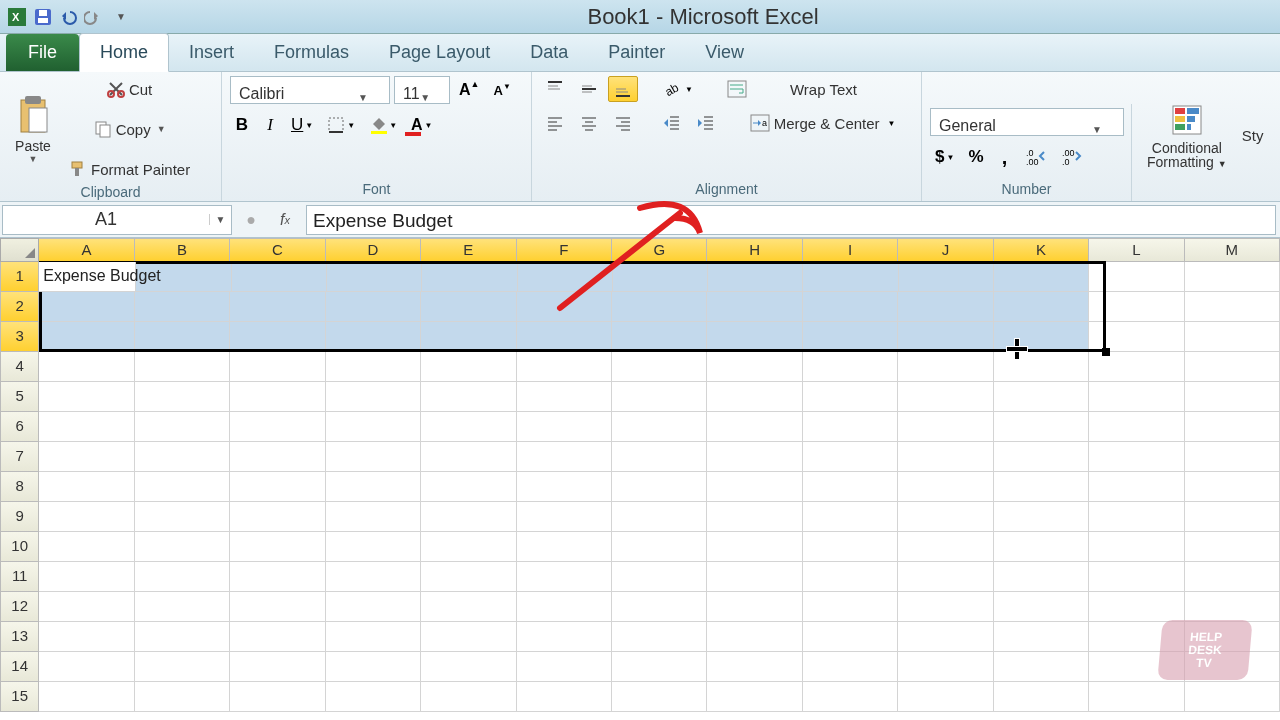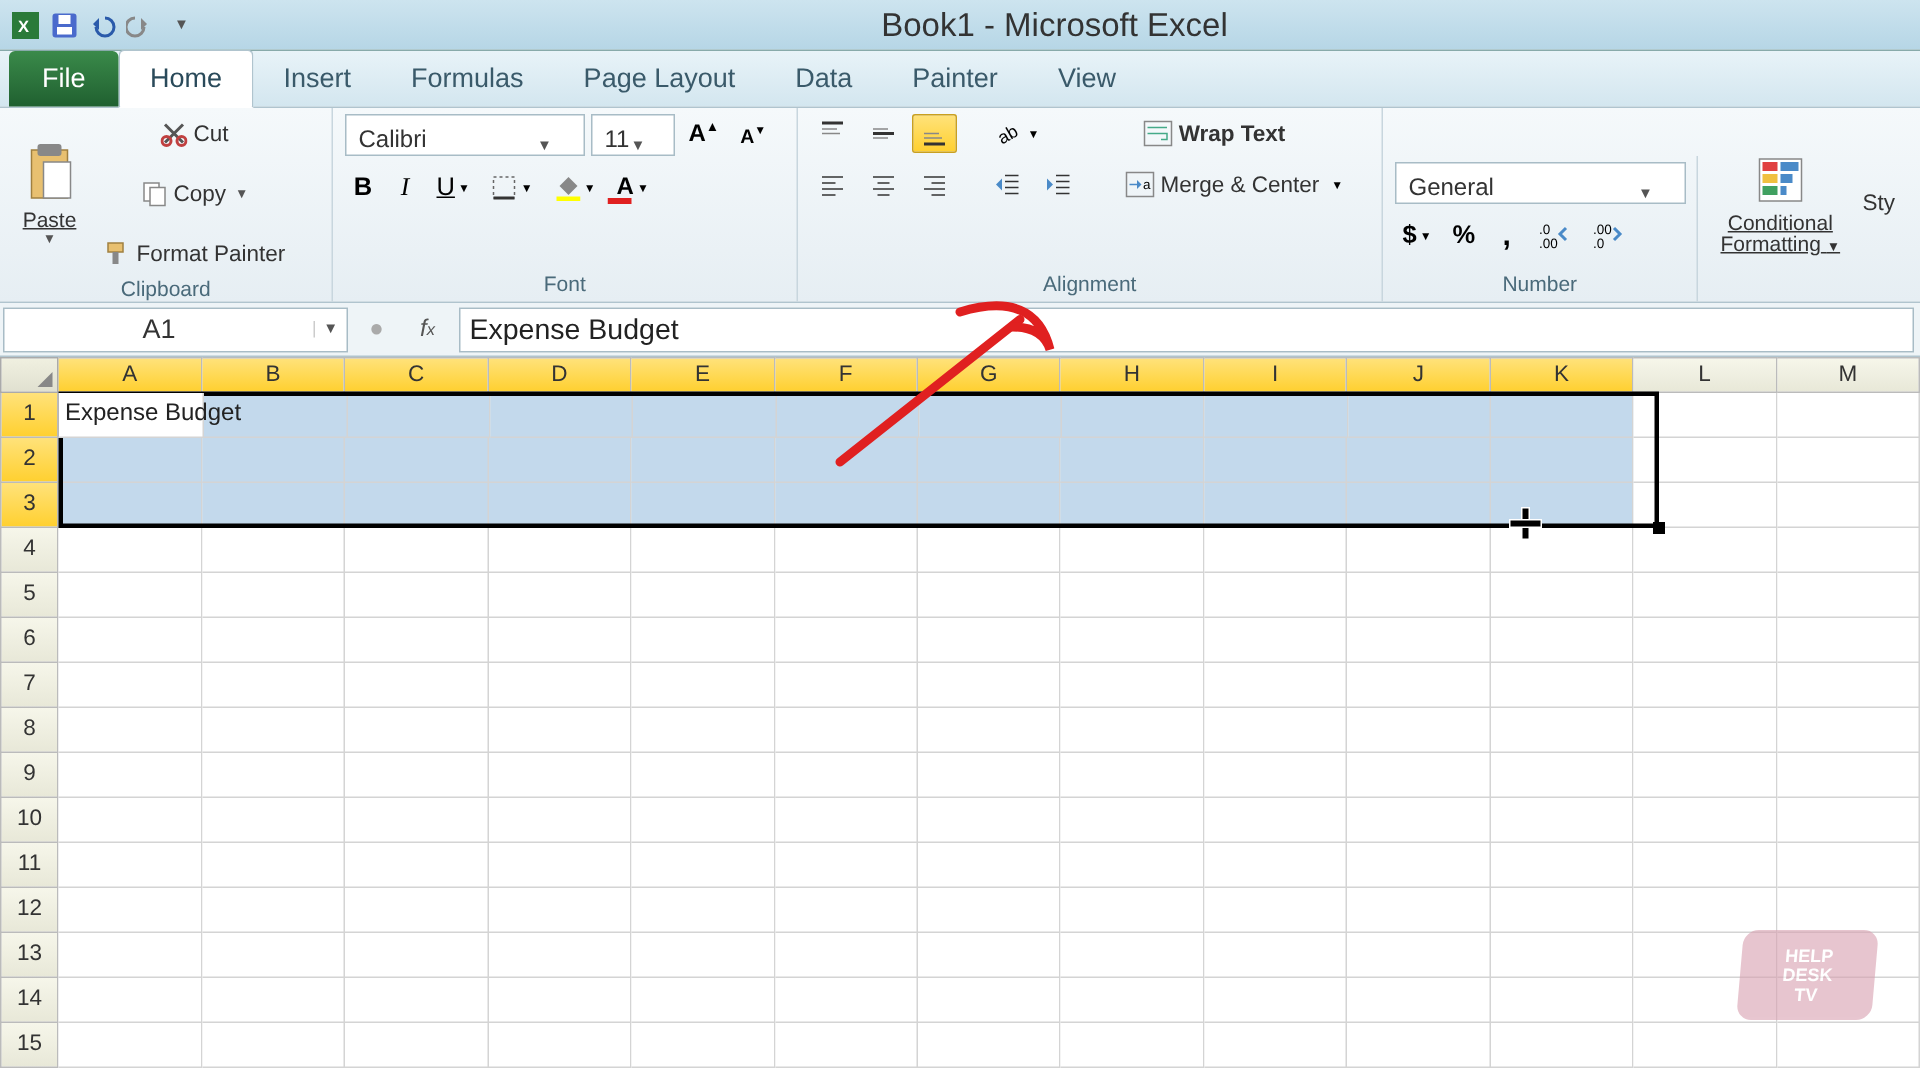--- a/index.html
+++ b/index.html
@@ -17,21 +17,21 @@
 .tab { font-size: 18px; color: #3a5a6a; padding: 8px 20px; cursor: pointer; }
 .tab.active { background: #fff; border: 1px solid #b0c4ce; border-bottom: 1px solid #fff; border-radius: 4px 4px 0 0; color: #2a4a5a; position: relative; top: 1px; }
 
 
 .ribbon { height: 130px; background: linear-gradient(#f5f9fb, #e6eef3); display: flex; border-bottom: 1px solid #b0c4ce; }
 .group { border-right: 1px solid #c8d6de; display: flex; flex-direction: column; padding: 4px 8px 2px 8px; }
 .group-body { flex: 1; display: flex; align-items: center; gap: 6px; }
 .group-label { font-size: 14px; color: #4a6a7a; text-align: center; padding: 2px 0; position: relative; }
 
 .big-btn { display: flex; flex-direction: column; align-items: center; padding: 4px 6px; border: 1px solid transparent; border-radius: 3px; cursor: pointer; }
-.big-btn-label { font-size: 14px; color: #333; margin-top: 2px; text-decoration: underline; }
+.big-btn-label { font-size: 14px; color: #333; margin-top: 2px; }
 
 .stack { display: flex; flex-direction: column; gap: 14px; }
 .row { display: flex; align-items: center; gap: 4px; }
 .mini-btn { padding: 2px 4px; border: 1px solid transparent; border-radius: 2px; cursor: pointer; display: flex; align-items: center; justify-content: center; min-width: 24px; height: 26px; }
 .mini-btn.highlighted { background: linear-gradient(#ffe27a, #ffd030); border: 1px solid #c9a020; }
 .mini-label { font-size: 15px; color: #333; }
 
 .combo { border: 1px solid #a8bcc6; background: #fff; height: 28px; display: flex; align-items: flex-end; padding: 0 18px 0 8px; cursor: pointer; }
 .combo-text { font-size: 16px; color: #333; flex: 1; }
 .combo-arrow { width: 16px; text-align: center; color: #555; font-size: 10px; }
@@ -245,21 +245,21 @@
             </svg>
           </div>
         <div style="width:12px;"></div>
         <div class="mini-btn">
             <svg width="20" height="20">
               <text x="2" y="14" font-size="12" transform="rotate(-30 10 10)">ab</text>
             </svg>
             <span style="font-size:8px;margin-left:2px;">▼</span>
           </div>
         <div style="width:16px;"></div>
-        <div class="row mini-btn" style="width:140px;justify-content:flex-end;font-weight:bold;">
+        <div class="row mini-btn" style="width:140px;justify-content:space-between;">
           <svg width="20" height="18">
               <rect x="1" y="1" width="18" height="16" fill="none" stroke="#888"></rect>
               <line x1="3" y1="5" x2="16" y2="5" stroke="#4a8"></line>
               <line x1="3" y1="9" x2="12" y2="9" stroke="#4a8"></line>
               <path d="M12 9 L16 9 L16 13 L12 13" fill="none" stroke="#4a8"></path>
             </svg>
           <span class="mini-label">Wrap Text</span>
         </div>
       </div>
       <div class="row">

